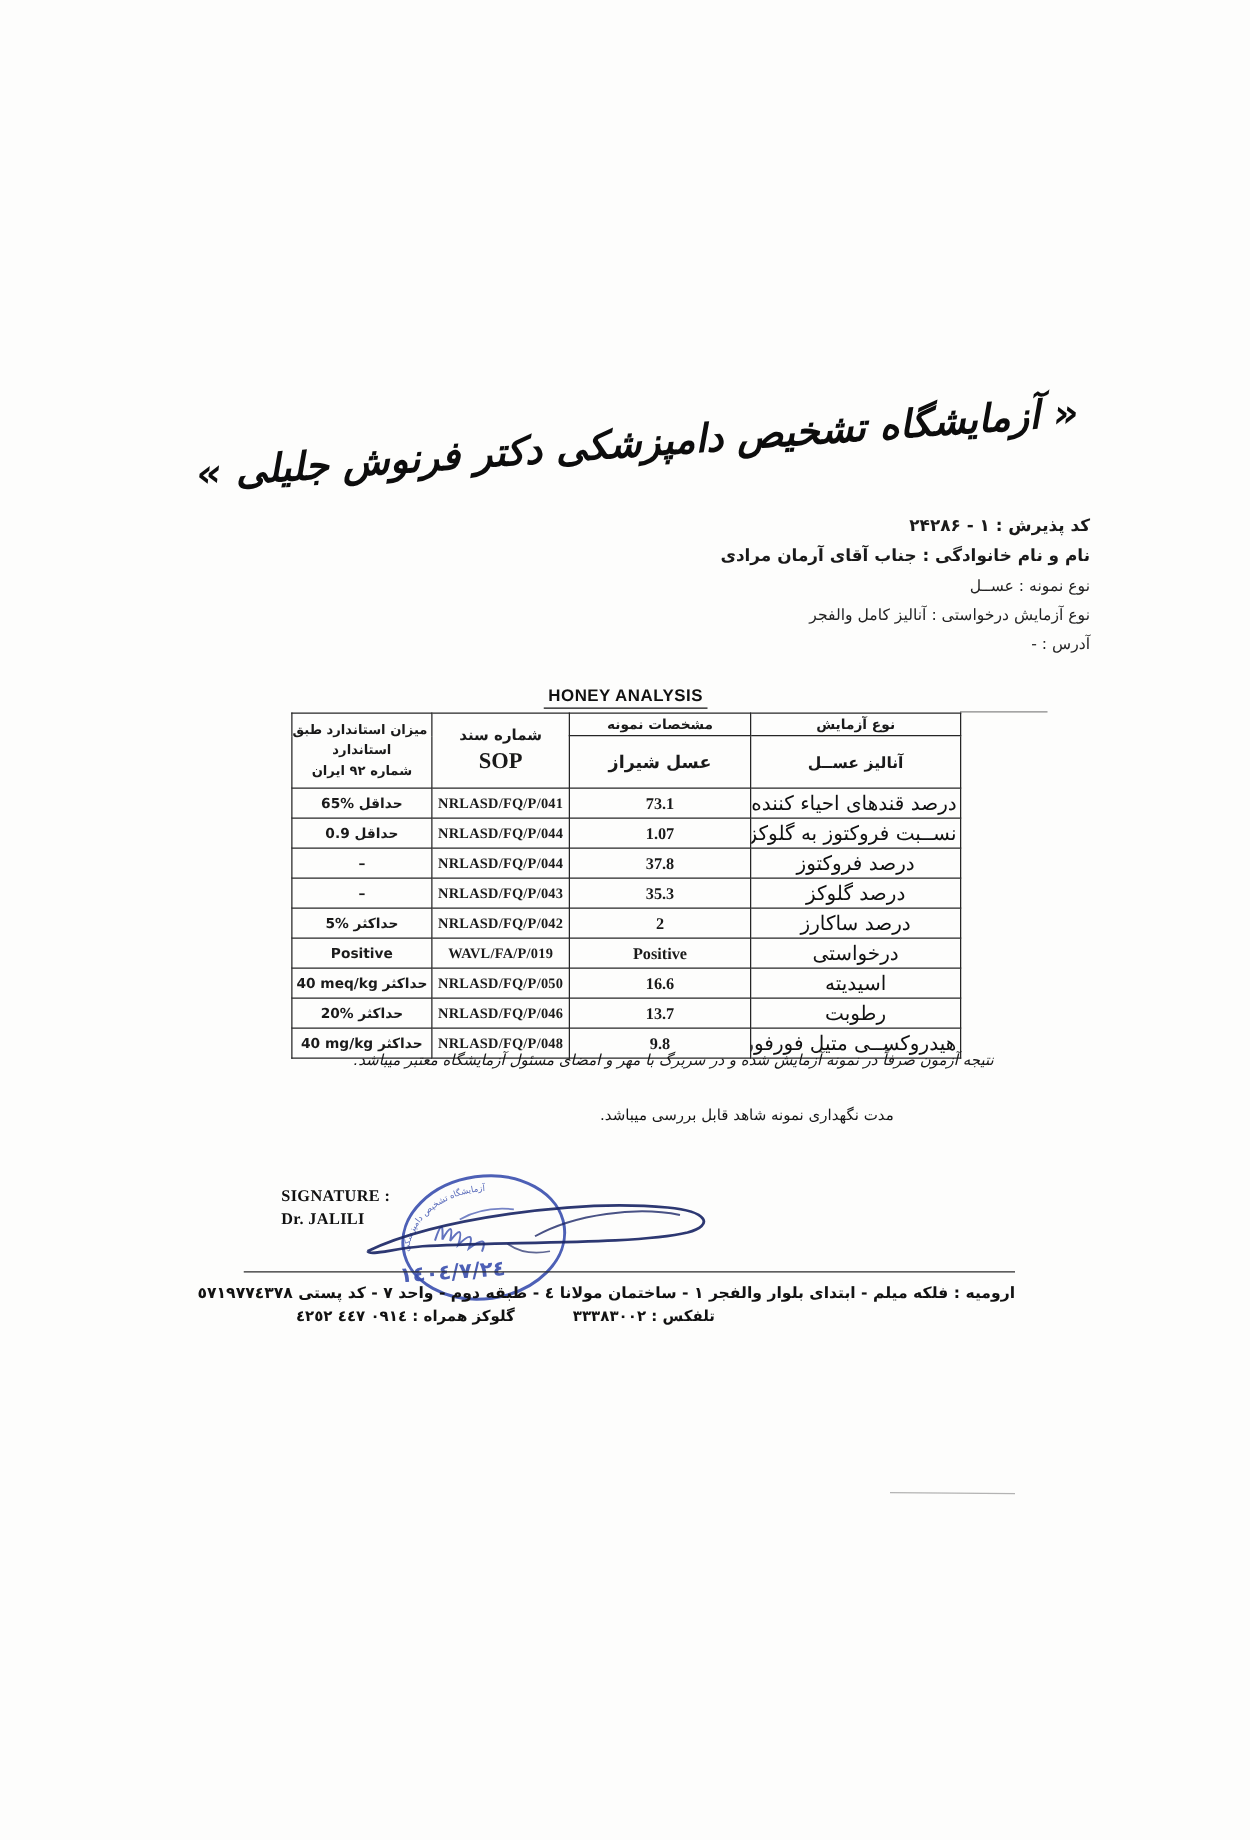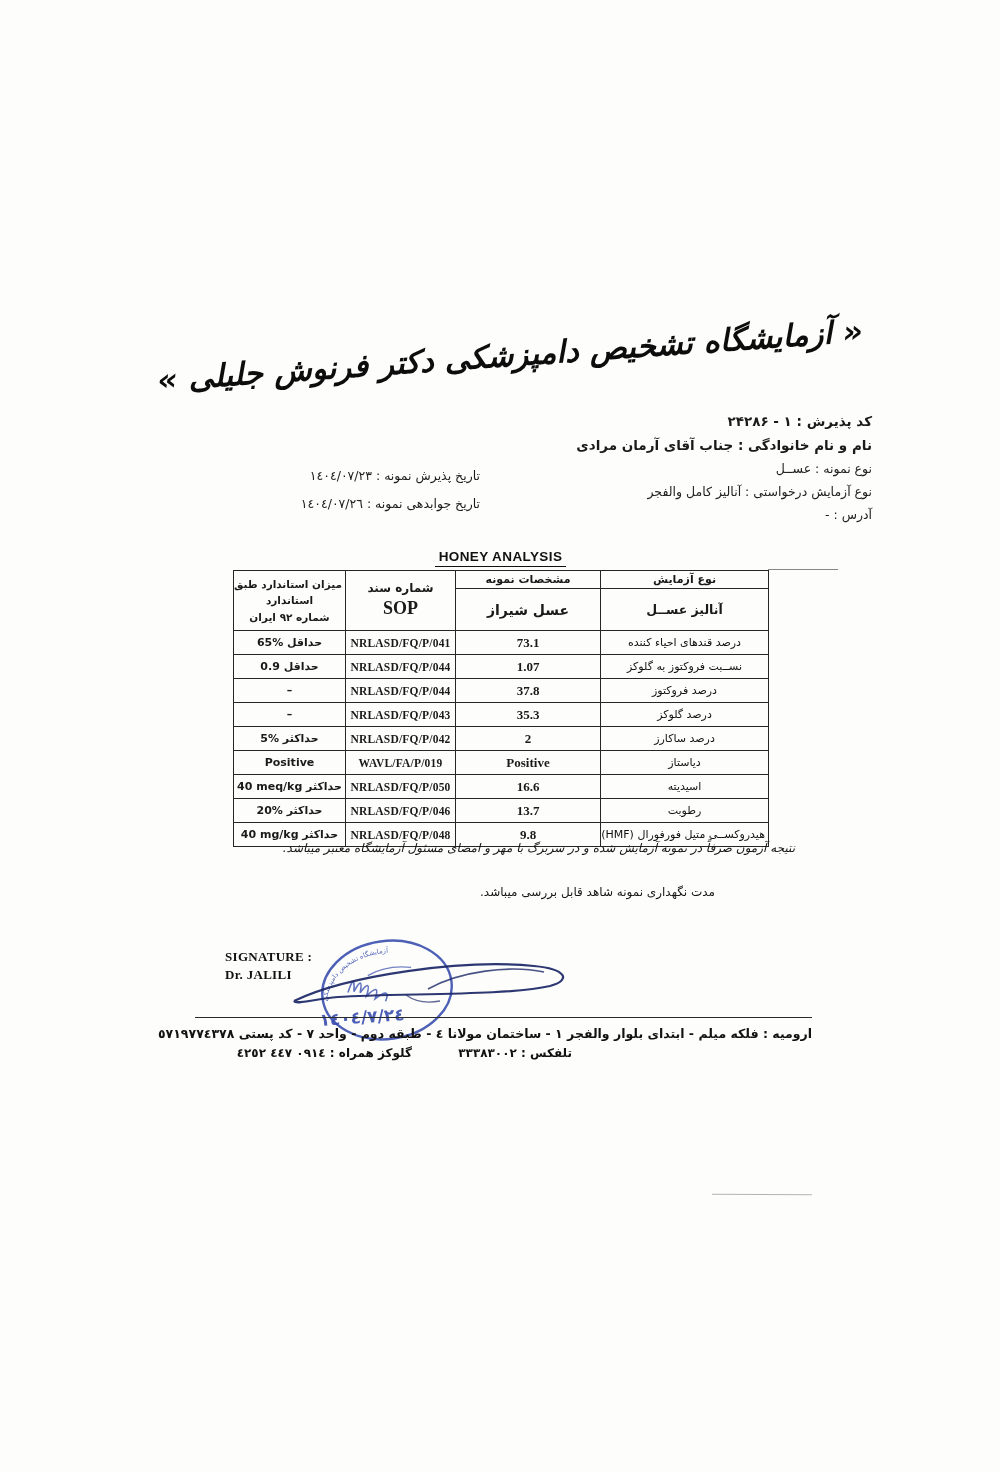--- a/index.html
+++ b/index.html
@@ -56,21 +56,21 @@
   th.sop-h{font-size:12px;font-weight:bold;line-height:1.35;direction:rtl;}
   th.sop-h .lat{font-family:"Liberation Serif",serif;font-size:18px;}
   th.sub-top{height:17px;font-size:11px;font-weight:bold;direction:rtl;}
   th.sub-bot{height:41px;font-weight:bold;direction:rtl;}
   th.sample-sub{font-size:14px;}
   th.test-sub{font-size:12.5px;}
   tbody tr{height:24px;}
   td.c-std{font-size:11px;font-weight:bold;direction:rtl;}
   td.c-sop{font-family:"Liberation Serif",serif;font-size:11.5px;font-weight:bold;letter-spacing:.2px;}
   td.c-res{font-family:"Liberation Serif",serif;font-size:13px;font-weight:bold;}
-  td.c-test{font-size:11px;direction:rtl;color:#111;}
+  td.c-test{font-size:16px;direction:rtl;color:#111;}
 
   
   .note{position:absolute;direction:rtl;font-size:12px;color:#161616;white-space:nowrap;}
 
   
   .sig-label{
     left:225px;top:948px;
     font-family:"Liberation Serif",serif;font-weight:bold;font-size:13px;
     color:#111;line-height:1.35;letter-spacing:.3px;
   }
@@ -97,30 +97,20 @@
     <div class="ln b">
       <span>کد پذیرش :</span>
       <span class="valltr">۲۴۲۸۶ - ۱</span>
     </div>
     <div class="ln b">نام و نام خانوادگی : جناب آقای آرمان مرادی</div>
     <div class="ln r">نوع نمونه : عســل</div>
     <div class="ln r">نوع آزمایش درخواستی : آنالیز کامل والفجر</div>
     <div class="ln r">آدرس : -</div>
   </div>
 
-  <div class="abs dates">
-    <div class="ln">
-      <span>تاریخ پذیرش نمونه :</span>
-      <span class="valltr">١٤٠٤/٠٧/٢٣</span>
-    </div>
-    <div class="ln">
-      <span>تاریخ جوابدهی نمونه :</span>
-      <span class="valltr">١٤٠٤/٠٧/٢٦</span>
-    </div>
-  </div>
 
   <div class="abs tbl-title">
     <span>HONEY ANALYSIS</span>
   </div>
 
   <table class="honey">
     <colgroup>
       <col style="width:112px">
         <col style="width:110px">
         <col style="width:145px">
@@ -179,21 +169,21 @@
           <td class="c-std">حداکثر ‎5%</td>
           <td class="c-sop">NRLASD/FQ/P/042</td>
           <td class="c-res">2</td>
           <td class="c-test">درصد ساکارز</td>
         </tr>
 
         <tr>
           <td class="c-std">Positive</td>
           <td class="c-sop">WAVL/FA/P/019</td>
           <td class="c-res">Positive</td>
-          <td class="c-test">دیاستاز</td>
+          <td class="c-test">درخواستی</td>
         </tr>
 
         <tr>
           <td class="c-std">حداکثر ‎40 meq/kg</td>
           <td class="c-sop">NRLASD/FQ/P/050</td>
           <td class="c-res">16.6</td>
           <td class="c-test">اسیدیته</td>
         </tr>
 
         <tr>

